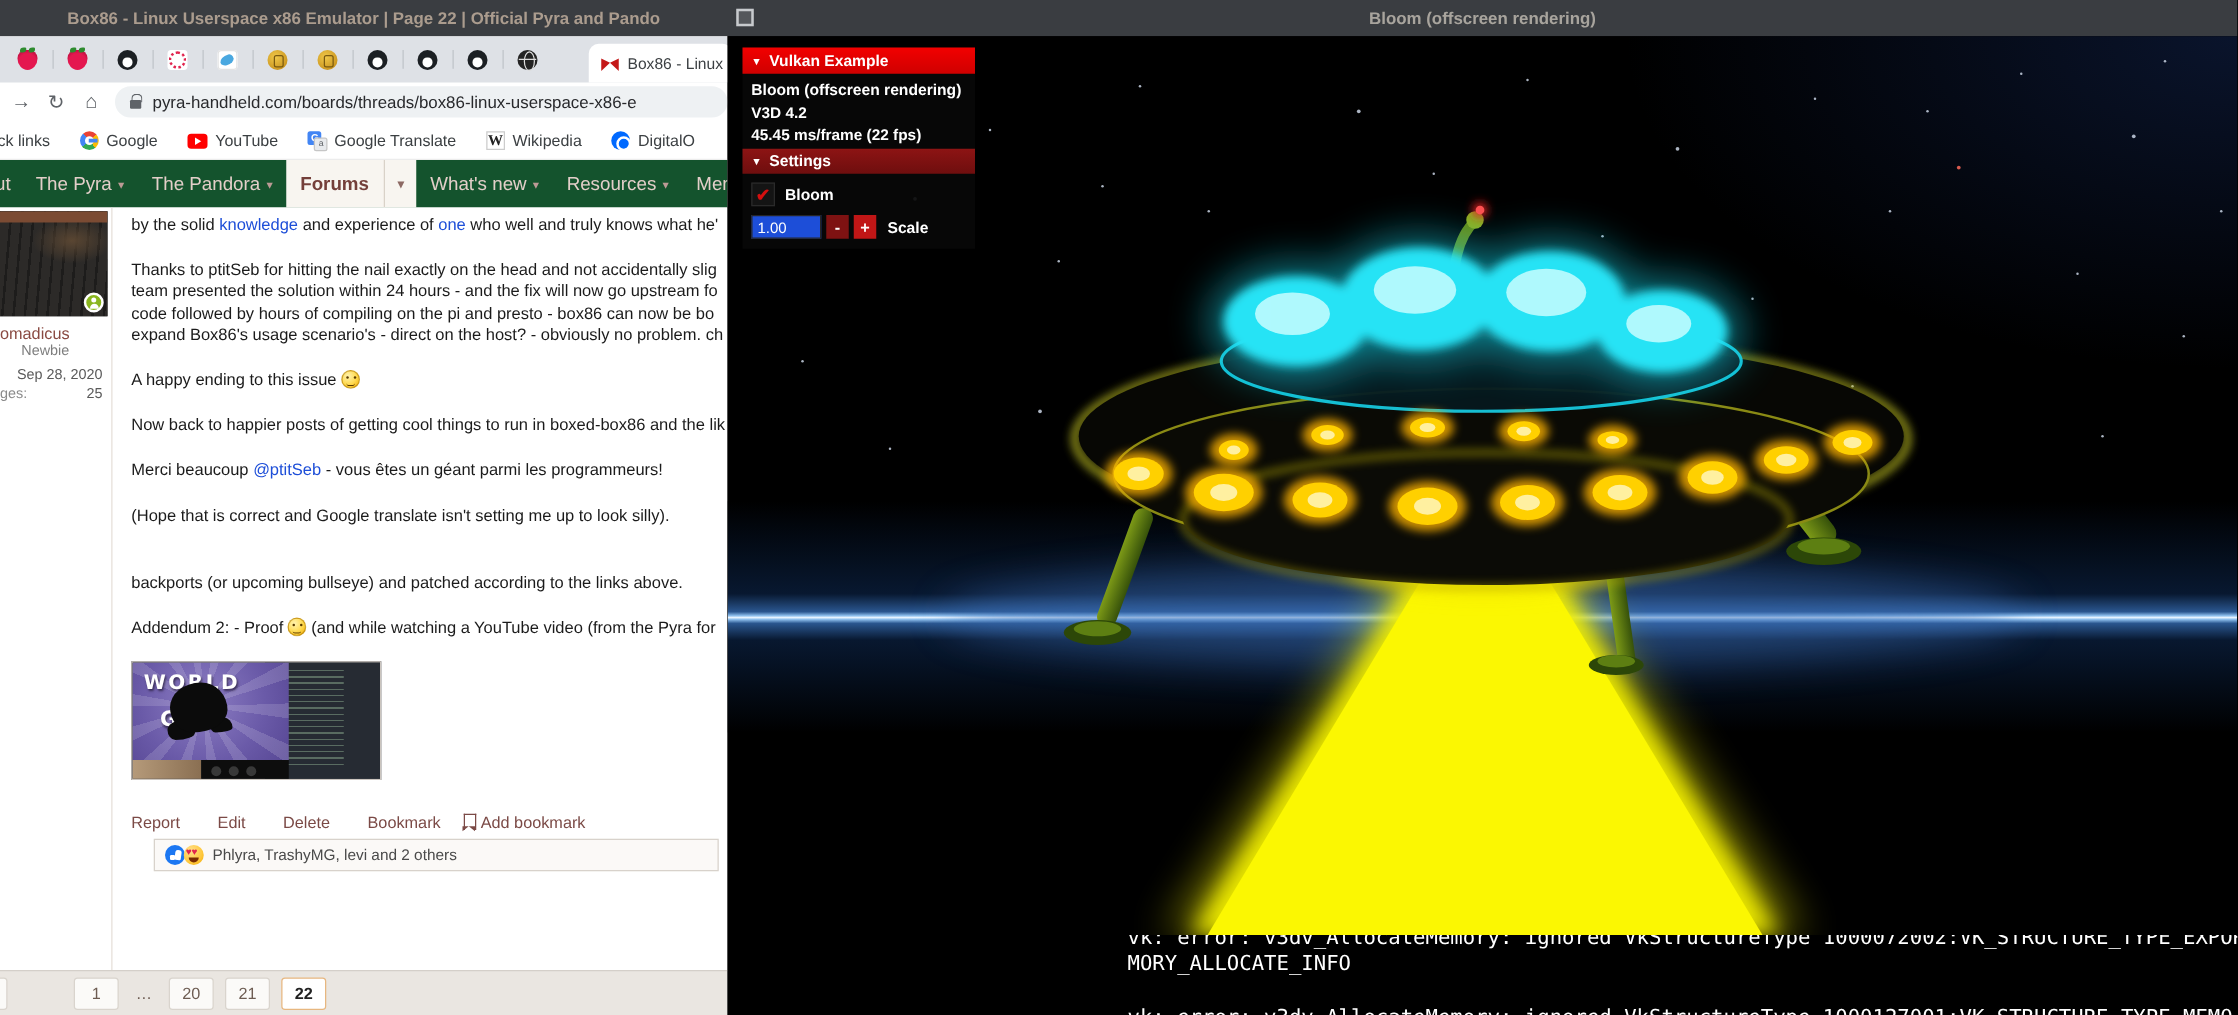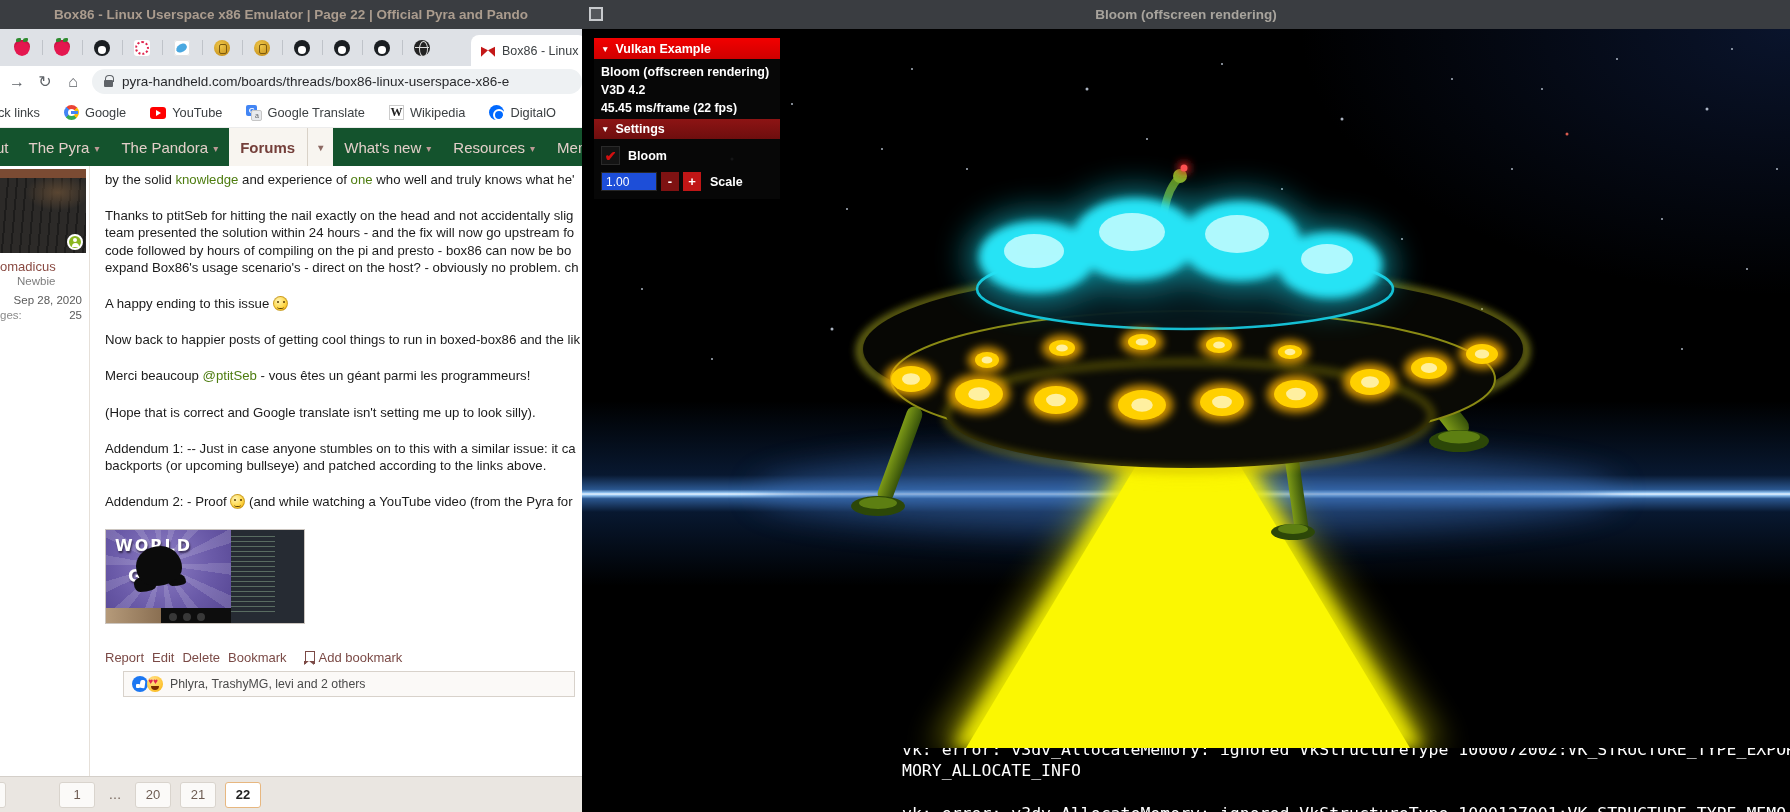--- a/index.html
+++ b/index.html
@@ -87,21 +87,21 @@
   .online-badge::before{content:"";position:absolute;left:4px;top:2px;width:4px;height:4px;background:#fff;border-radius:50%}
   .online-badge::after{content:"";position:absolute;left:2.5px;top:7px;width:7px;height:4px;background:#fff;border-radius:4px 4px 0 0}
   .uname{font-size:13px;font-weight:normal;color:#8a4a42;white-space:nowrap}
   .utitle{font-size:11.5px;color:#7e7e7e;padding-left:17px;margin-top:1px}
   .meta{margin-top:7px;font-size:11.5px;color:#5a5a5a}
   .meta-row{position:relative;height:15px;padding-right:7px;text-align:right;white-space:nowrap}
   .meta-label{position:absolute;left:0;color:#8a8a8a}
 
   .post{position:absolute;left:91px;top:0;right:0;bottom:0;padding:5px 0 0 14px;font-size:13.2px;color:#1b1b1b;overflow:hidden}
   .post-p{margin-bottom:19px;line-height:17.2px;white-space:nowrap}
-  .plink{color:#4d7c0f}
+  .plink{color:#1d4ed8}
   .smiley{display:inline-block;width:15px;height:15px;border-radius:50%;vertical-align:-3px;position:relative;
     background:radial-gradient(circle at 35% 30%,#fff3b0,#ffd94d 55%,#f0a800);border:1px solid rgba(160,110,0,.5)}
   .smiley::before{content:"";position:absolute;left:3px;top:4px;width:2px;height:2px;border-radius:50%;background:#5a3b00;box-shadow:6px 0 0 #5a3b00}
   .smiley::after{content:"";position:absolute;left:3px;top:6.5px;width:7px;height:4px;border-bottom:1.5px solid #5a3b00;border-radius:50%}
 
   .attachment{width:200px;height:95px;border:1px solid #cbc5bf;position:relative;background:#262b33;overflow:hidden;margin:2px 0 19px}
   .att-term{position:absolute;right:0;top:0;width:92px;height:95px;background:#262b33}
   .att-term::before{content:"";position:absolute;left:8px;top:6px;width:55px;height:80px;opacity:.55;
     background:repeating-linear-gradient(180deg,rgba(170,210,170,.7) 0 1px,transparent 1px 5px)}
   .att-game{position:absolute;left:0;top:0;width:125px;height:78px;
@@ -305,35 +305,35 @@
     </div>
 
     <div class="post">
       <div id="paragraphs">
           <div class="post-p"><span>by the solid </span><span class="plink">knowledge</span><span> and experience of </span><span class="plink">one</span><span> who well and truly knows what he'</span></div>
           <div class="post-p"><span>Thanks to ptitSeb for hitting the nail exactly on the head and not accidentally slig</span><br><span>team presented the solution within 24 hours - and the fix will now go upstream fo</span><br><span>code followed by hours of compiling on the pi and presto - box86 can now be bo</span><br><span>expand Box86's usage scenario's - direct on the host? - obviously no problem. ch</span></div>
           <div class="post-p"><span>A happy ending to this issue </span><span class="smiley"></span></div>
           <div class="post-p"><span>Now back to happier posts of getting cool things to run in boxed-box86 and the lik</span></div>
           <div class="post-p"><span>Merci beaucoup </span><span class="plink">@ptitSeb</span><span> - vous êtes un géant parmi les programmeurs!</span></div>
           <div class="post-p"><span>(Hope that is correct and Google translate isn't setting me up to look silly).</span></div>
-          <div class="post-p"><span>Addendum 1: -- Just in case anyone stumbles on to this with a similar issue: it ca</span><br><span>backports (or upcoming bullseye) and patched according to the links above.</span></div>
+          <div class="post-p"><br><span>backports (or upcoming bullseye) and patched according to the links above.</span></div>
           <div class="post-p"><span>Addendum 2: - Proof </span><span class="smiley"></span><span> (and while watching a YouTube video (from the Pyra for</span></div>
           <div class="attachment">
             <div class="att-term"></div>
             <div class="att-game">
               <div class="att-word">WORLD</div>
               <div class="att-goo">GOO</div>
               <div class="att-blob"></div>
             </div>
             <div class="att-tan"></div>
             <div class="att-bar"></div>
           </div>
         </div>
       <div class="pfoot">
-        <span id="footer-links" style="display:flex;gap:8px">
+        <span id="footer-links" style="display:flex;gap:30px">
             <span>Report</span>
             <span>Edit</span>
             <span>Delete</span>
             <span>Bookmark</span>
           </span>
         <span><span class="ribbon"></span><span>Add bookmark</span></span>
       </div>
       <div class="reactions">
         <span class="icon-like"></span>
         <span class="icon-love"></span>

